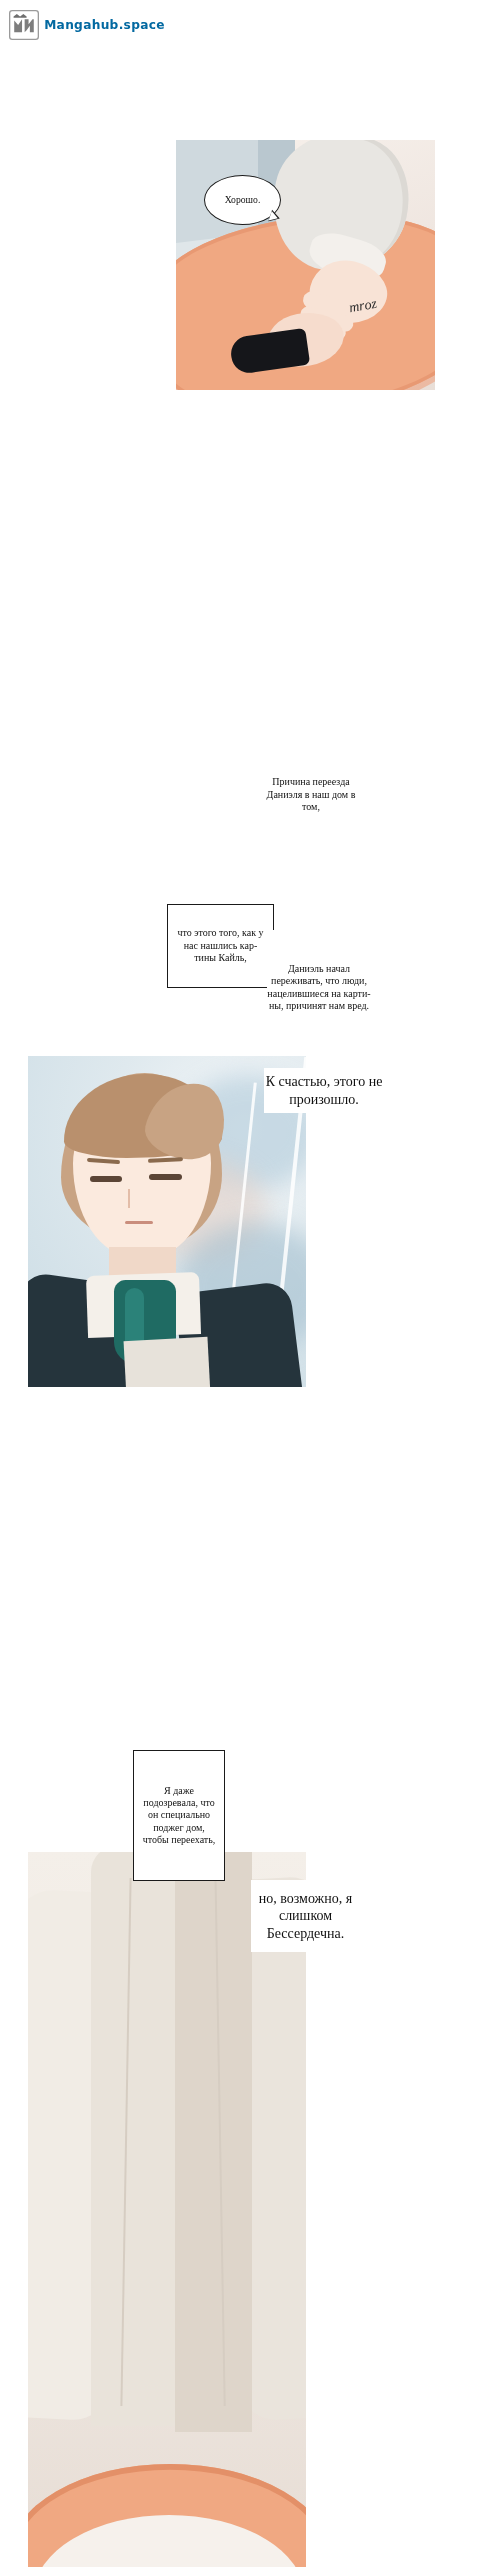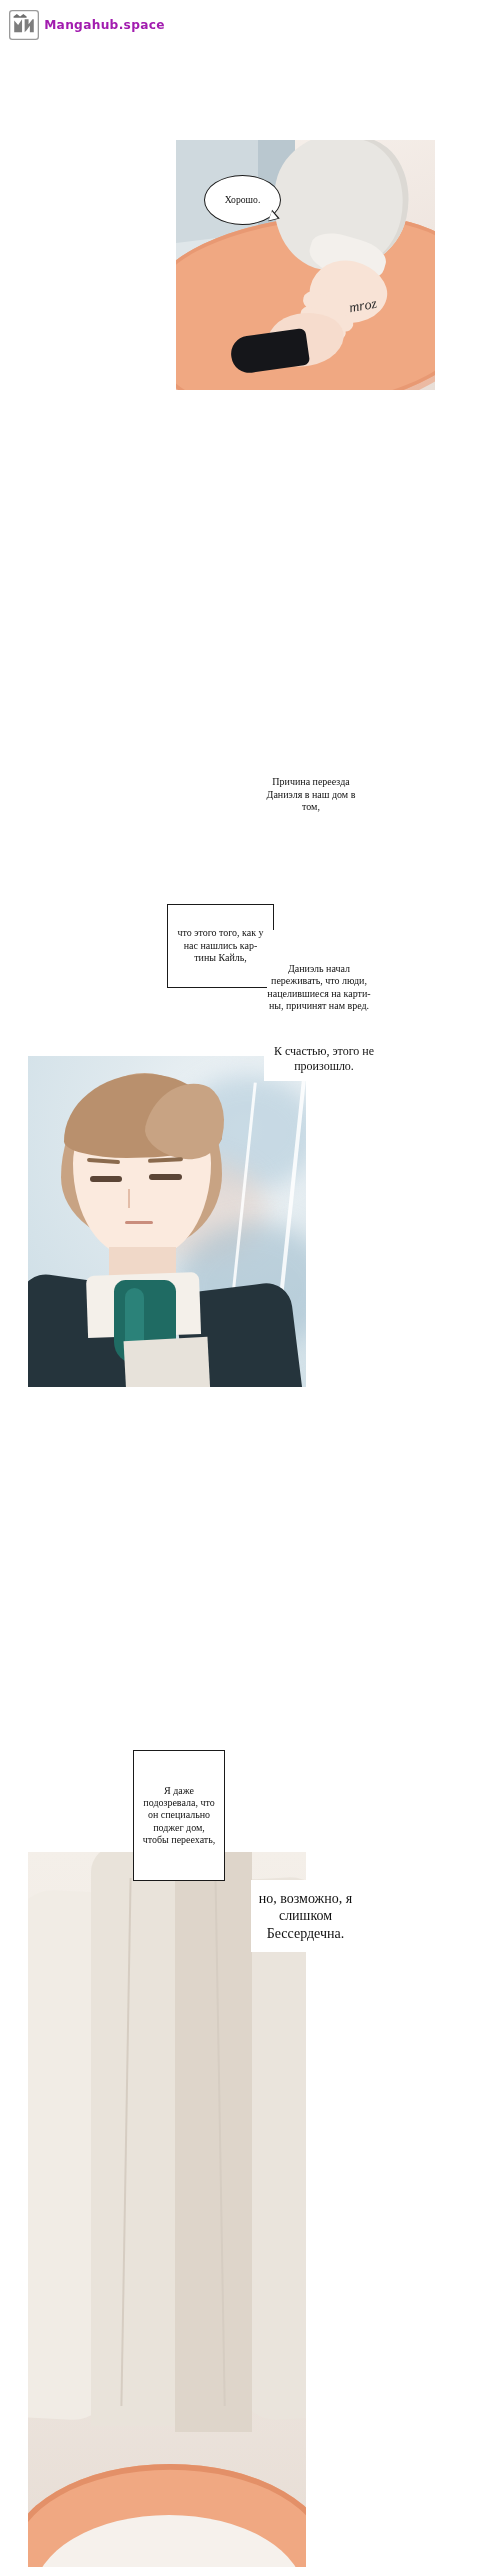--- a/index.html
+++ b/index.html
@@ -32,21 +32,21 @@
     height: 30px;
     position: relative;
     flex: 0 0 auto;
   }
   .logo-mark svg { display: block; }
   .logo-text {
     margin-left: 5.2px;
     font-family: "DejaVu Sans", sans-serif;
     font-size: 12.2px;
     letter-spacing: 0.3px;
-    color: #a21caf;
+    color: #0369a1;
     font-weight: bold;
   }
 
   
   .panel {
     position: absolute;
     overflow: hidden;
     background: #ffffff;
   }
 
@@ -443,23 +443,23 @@
 
   
   #b4 {
     left: 267px; top: 930px;
     width: 104px; height: 115px;
     font-size: 10px;
   }
 
   
   #b5 {
-    left: 264px; top: 1036px;
+    left: 264px; top: 1068px;
     width: 120px; height: 45px;
-    font-size: 12px;
+    font-size: 14px;
   }
 
   
   #b6 {
     left: 133px; top: 1750px;
     width: 92px; height: 131px;
     font-size: 10px;
   }
 
   

